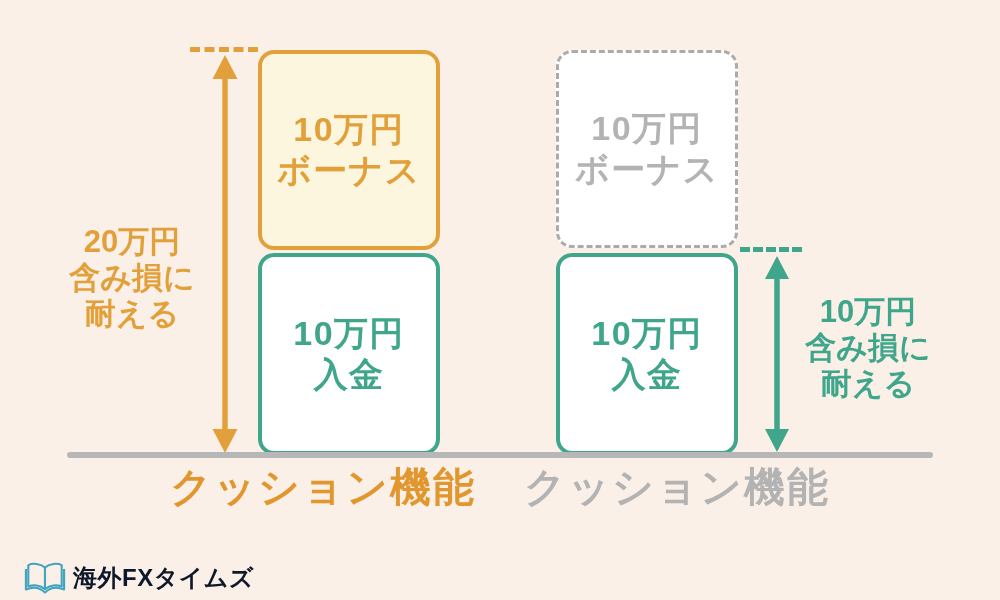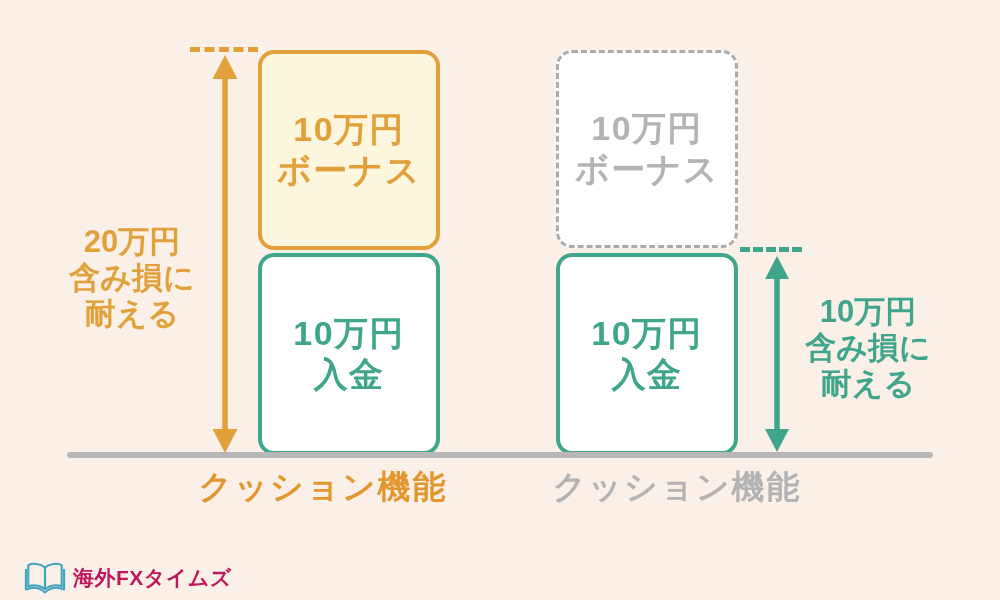--- a/index.html
+++ b/index.html
@@ -91,42 +91,42 @@
   }
   .measure-left { left: 132px; top: 202px; color: #E2A03A; margin-top: 22px; }
   .measure-right { left: 868px; top: 294px; color: #3FA68C; }
 
   
   .group-label {
     position: absolute;
     transform: translateX(-50%);
     top: 468px;
     font-weight: 700;
-    font-size: 33px;
+    font-size: 41px;
     line-height: 38px;
     letter-spacing: 2px;
     text-align: right;
     white-space: nowrap;
   }
   .group-label-left { left: 323px; color: #E2972E; }
   .group-label-right { left: 677px; color: #B3B3B3; }
 
   
   .logo {
     position: absolute;
     left: 24px; top: 560px;
     display: flex;
     align-items: center;
     gap: 7px;
   }
   .logo-text {
     font-weight: 700;
-    font-size: 21px;
+    font-size: 24px;
     letter-spacing: 0.5px;
-    color: #be185d;
+    color: #0f172a;
     white-space: nowrap;
   }
 </style>
 </head>
 <body>
 
 <div class="canvas">
 
   <div class="guide guide-orange"></div>
 

